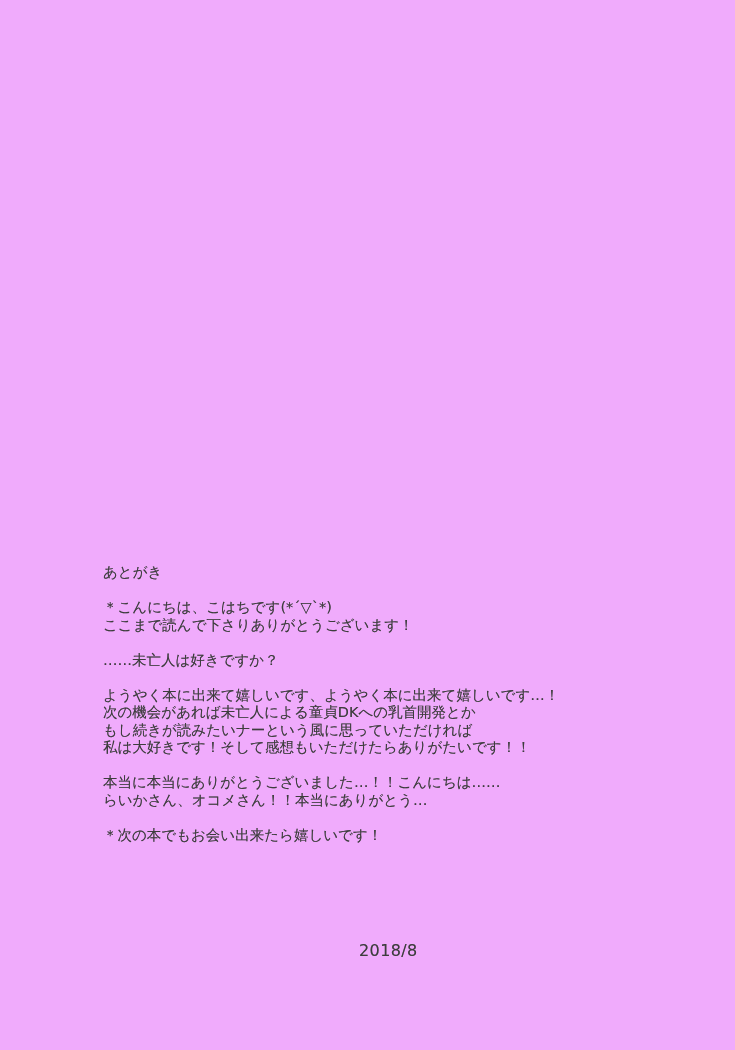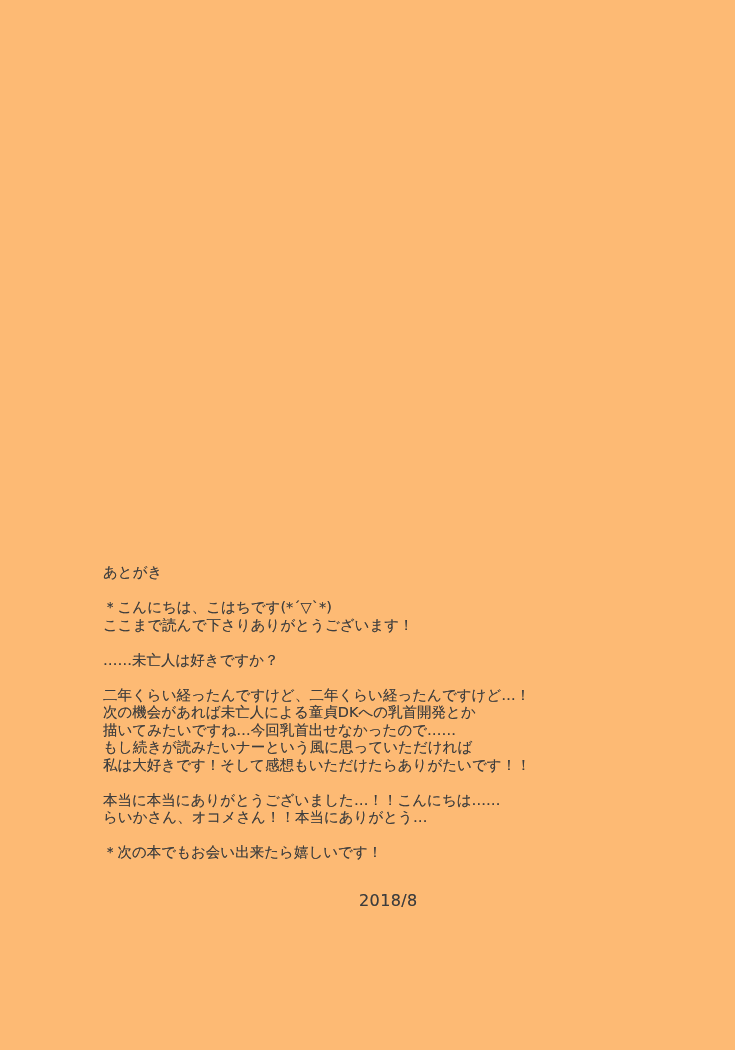--- a/index.html
+++ b/index.html
@@ -27,46 +27,45 @@
   }
   .paragraph {
     margin: 0 0 17.5px 0;
   }
   .line {
     height: 17.5px;
   }
   .date {
     position: absolute;
     left: 359px;
-    top: 891px;
+    top: 941px;
     font-size: 16px;
     letter-spacing: 0.4px;
     color: #3d3d3d;
     text-shadow: 0 0 0.5px rgba(70,70,70,0.55);
   }
 </style>
 </head>
 <body>
 
-<div class="page" style="background: #fdba74; color: rgb(61, 61, 61);">
+<div class="page" style="background: #f0abfc; color: rgb(61, 61, 61);">
   <div class="text-block" id="text-block">
       <div class="paragraph">
         <div class="line">あとがき</div>
       </div>
       <div class="paragraph">
         <div class="line">＊こんにちは、こはちです(*´▽`*)</div>
         <div class="line">ここまで読んで下さりありがとうございます！</div>
       </div>
       <div class="paragraph">
         <div class="line">……未亡人は好きですか？</div>
       </div>
       <div class="paragraph">
-        <div class="line">二年くらい経ったんですけど、二年くらい経ったんですけど…！</div>
+        <div class="line">ようやく本に出来て嬉しいです、ようやく本に出来て嬉しいです…！</div>
         <div class="line">次の機会があれば未亡人による童貞DKへの乳首開発とか</div>
-        <div class="line">描いてみたいですね…今回乳首出せなかったので……</div>
         <div class="line">もし続きが読みたいナーという風に思っていただければ</div>
         <div class="line">私は大好きです！そして感想もいただけたらありがたいです！！</div>
       </div>
       <div class="paragraph">
         <div class="line">本当に本当にありがとうございました…！！こんにちは……</div>
         <div class="line">らいかさん、オコメさん！！本当にありがとう…</div>
       </div>
       <div class="paragraph">
         <div class="line">＊次の本でもお会い出来たら嬉しいです！</div>
       </div>

